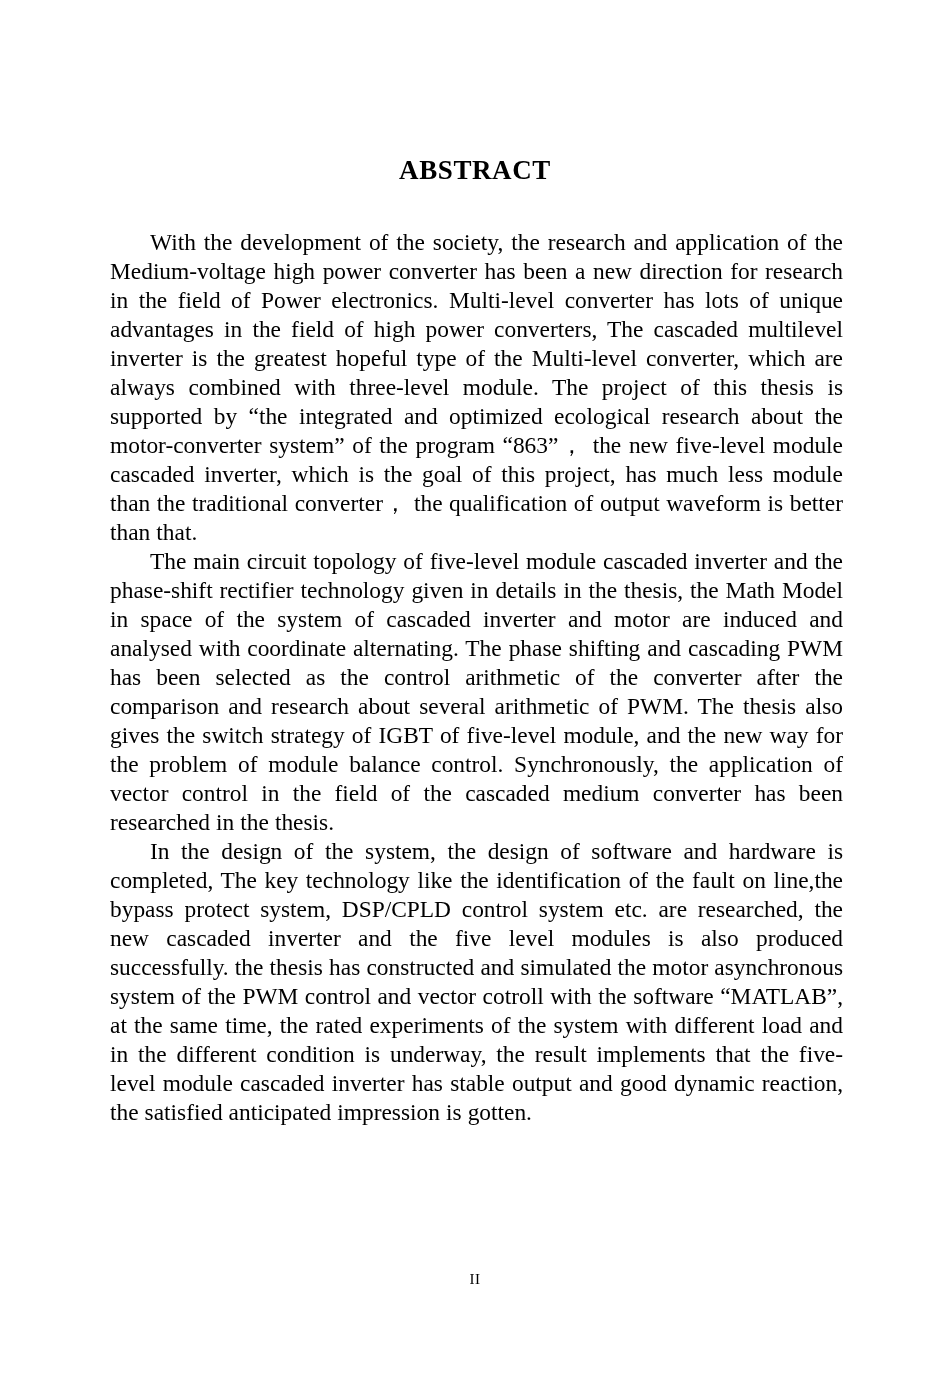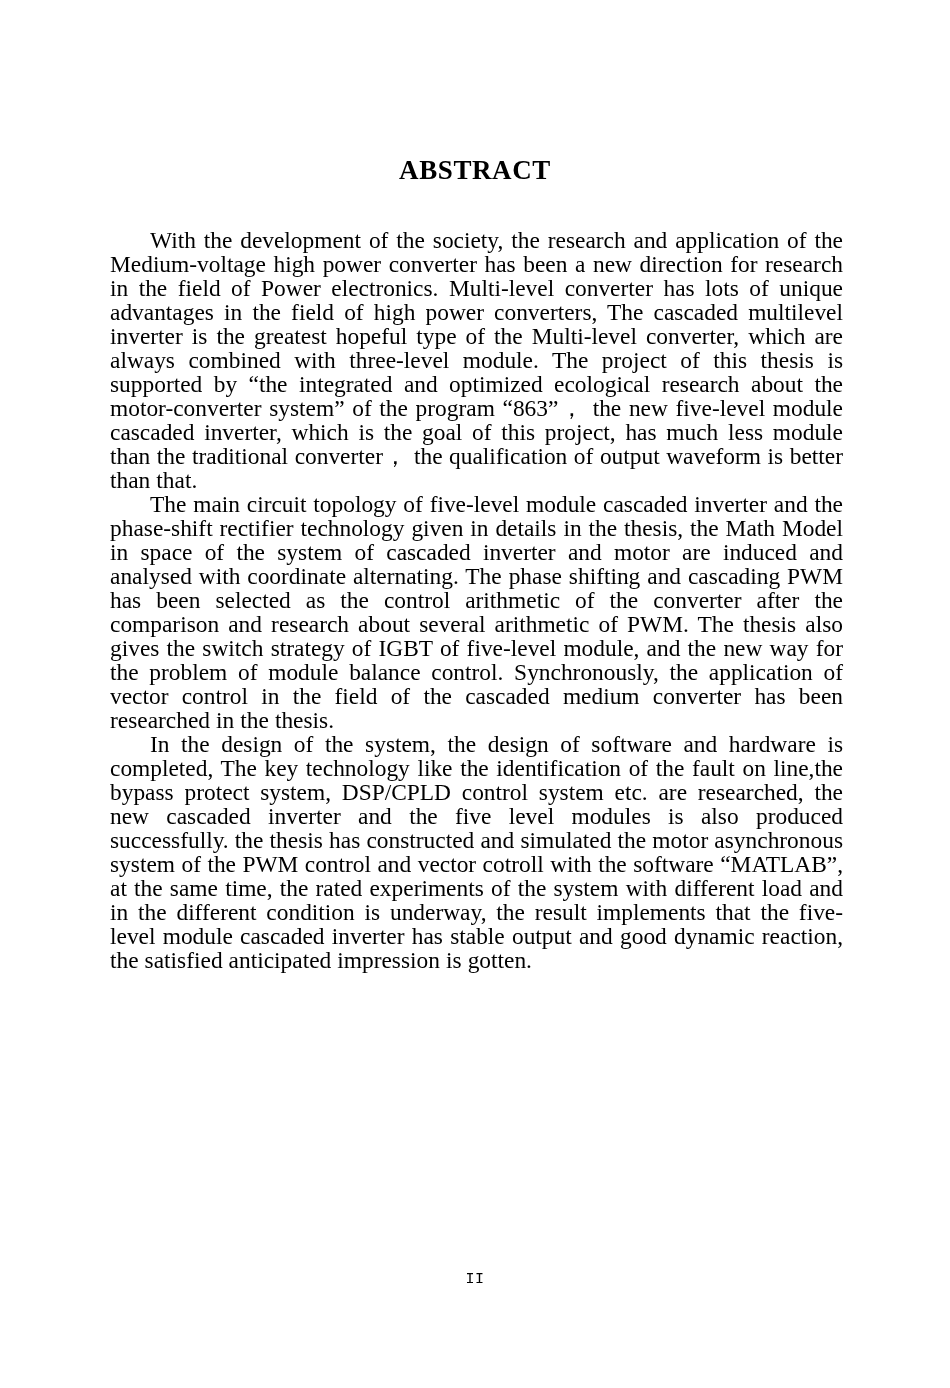--- a/index.html
+++ b/index.html
@@ -43,39 +43,38 @@
     left: 110px;
     top: 228px;
     width: 733px;
   }
 
   .para {
     margin: 0;
     text-align: justify;
     text-justify: inter-word;
     font-size: 23.4px;
-    line-height: 24px;
+    line-height: 29px;
     text-indent: 40px;
     hyphens: none;
     -webkit-hyphens: none;
     word-spacing: 0.2px;
   }
 
   
   .page-number {
     position: absolute;
     left: 0;
     right: 0;
     top: 1272px;
     text-align: center;
     font-size: 15px;
     font-variant: small-caps;
     letter-spacing: 0.5px;
     line-height: 1;
-    font-family: Liberation Mono, monospace;
   }
 </style>
 </head>
 <body>
 
 <div class="page">
 
   <h1 class="page-title">ABSTRACT</h1>
 
   <div class="body-block">

